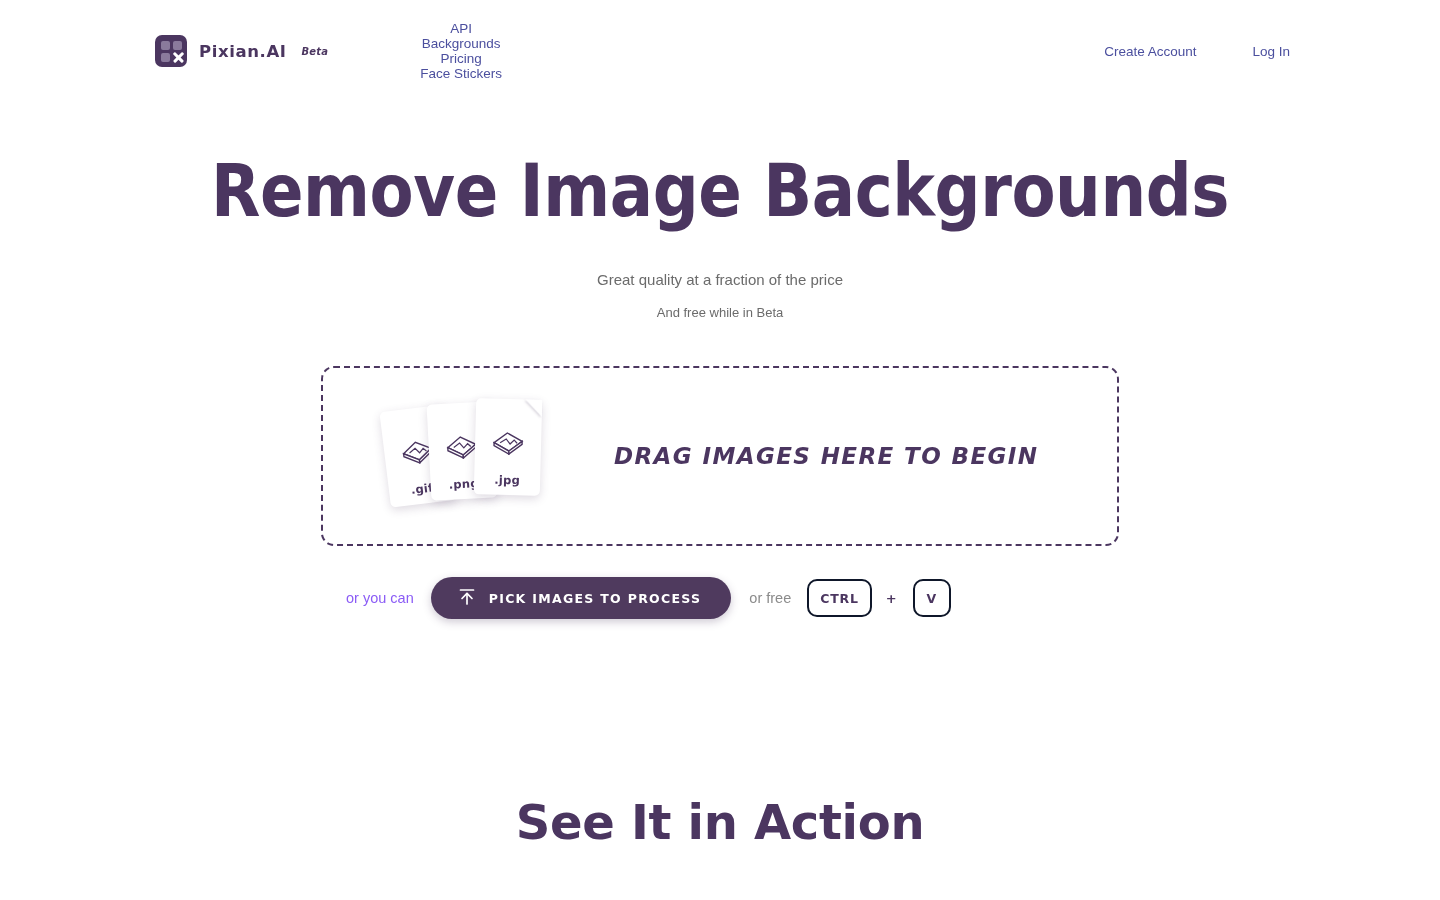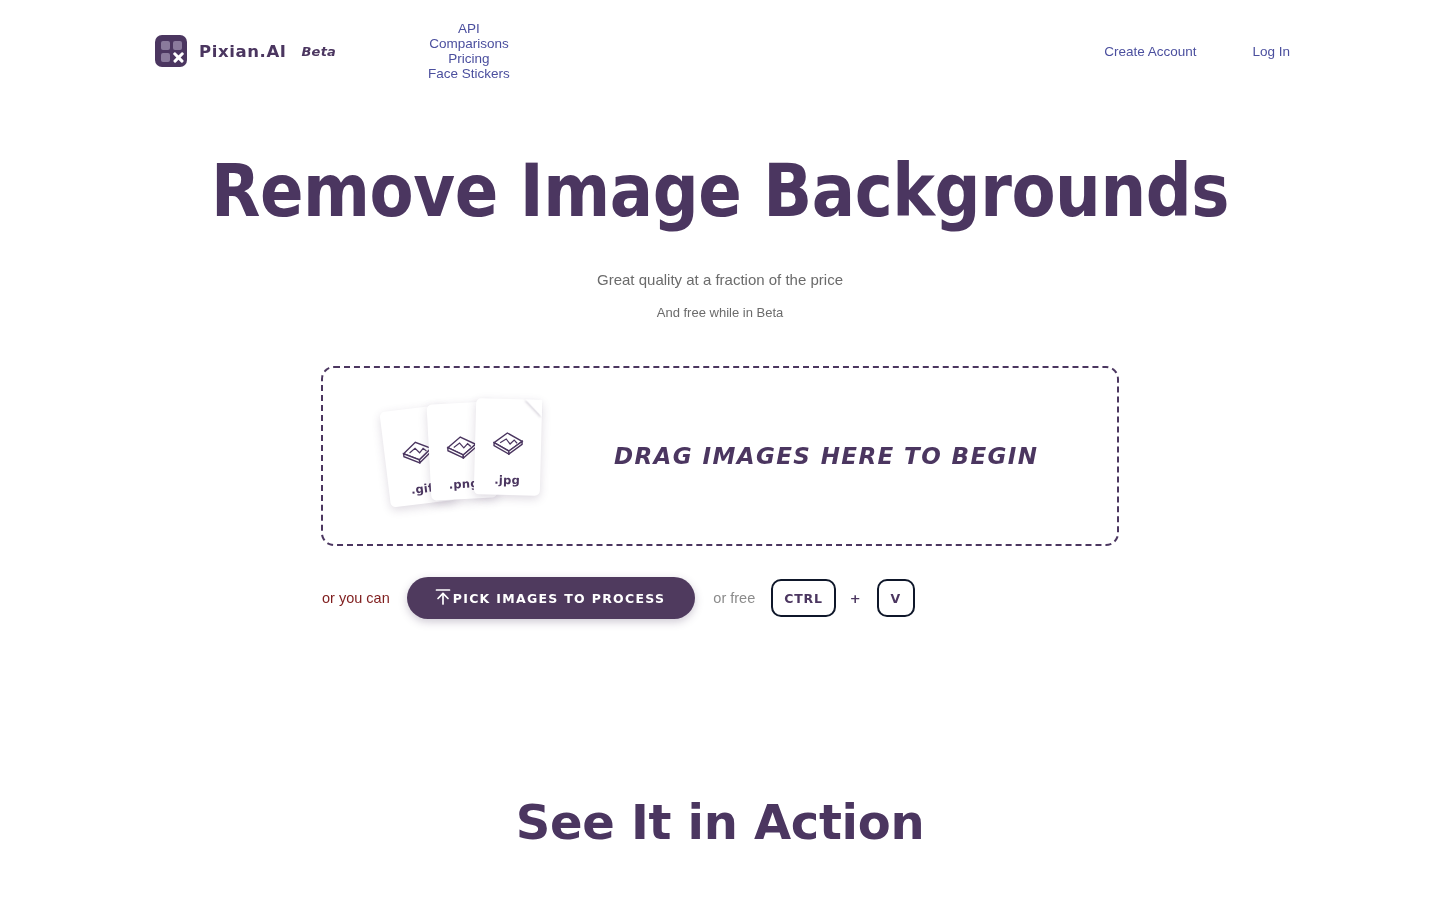--- a/index.html
+++ b/index.html
@@ -63,21 +63,21 @@
 
   .brand-name {
     font-family: "DejaVu Sans", sans-serif;
     font-size: 16.5px;
     font-weight: bold;
     letter-spacing: 0.6px;
     color: #4b3660;
     white-space: nowrap;
   }
   .brand-beta {
-    font-size: 13px;
+    font-size: 10px;
     font-weight: bold;
     font-style: italic;
     color: #4b3660;
     vertical-align: super;
     letter-spacing: 0.2px;
     margin-left: 3px;
   }
 
   .nav-main {
     display: flex;
@@ -211,28 +211,29 @@
   
   .cta-row {
     display: flex;
     align-items: center;
     margin: 31px 0 0 322px;
   }
 
   .cta-label {
     font-family: "Liberation Sans", sans-serif;
     font-size: 14.5px;
-    color: #7f1d1d;
-    white-space: nowrap;
+    color: #8b5cf6;
+    white-space: nowrap;
+    margin-left: 24px;
   }
 
   .pick-btn {
     display: inline-flex;
     align-items: center;
-    gap: 0;
+    gap: 12px;
     height: 42px;
     padding: 0 30px 0 26px;
     margin-left: 17px;
     background: #4f3a5e;
     border: none;
     border-radius: 21px;
     box-shadow: 0 3px 9px rgba(70,50,90,0.26);
     cursor: pointer;
   }
   .pick-btn .label {
@@ -339,21 +340,21 @@
           <i></i>
           <i></i>
         </span>
     </span>
     <span class="brand-name">Pixian.AI</span>
       <span class="brand-beta">Beta</span>
   </a>
 
   <nav class="nav-main">
     <a href="#">API</a>
-    <a href="#">Comparisons</a>
+    <a href="#">Backgrounds</a>
     <a href="#">Pricing</a>
     <a href="#">Face Stickers</a>
   </nav>
 
   <nav class="nav-right">
     <a href="#">Create Account</a>
     <a href="#">Log In</a>
   </nav>
 </div>
 

